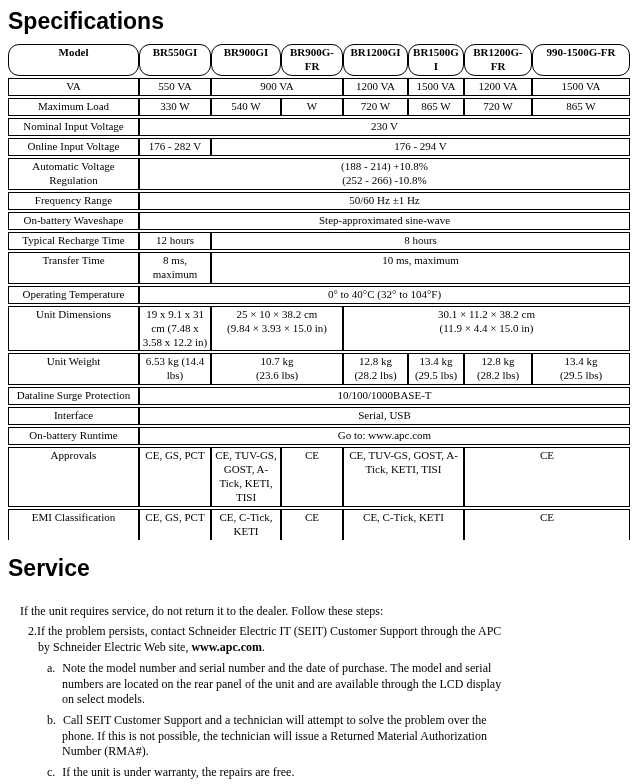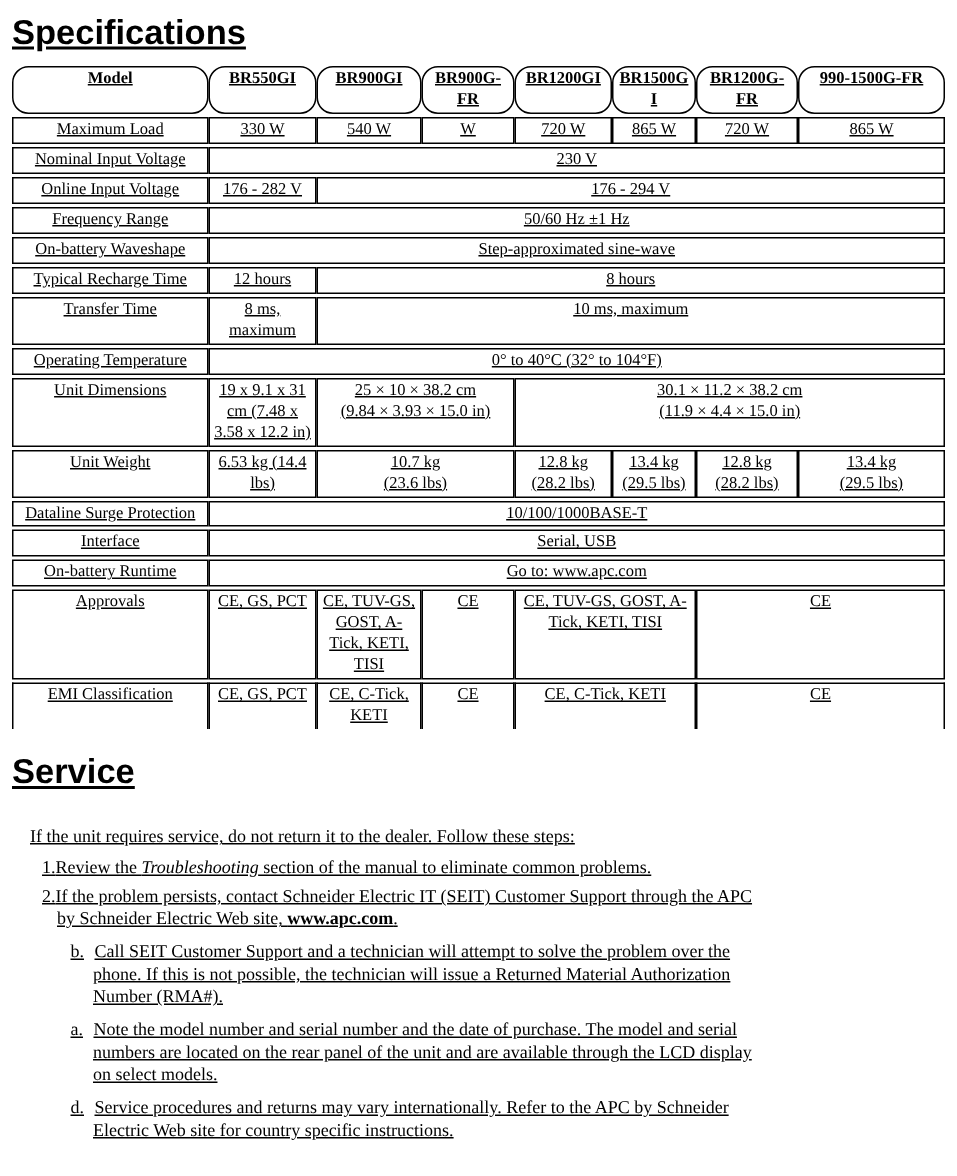--- a/index.html
+++ b/index.html
@@ -2,21 +2,21 @@
 <html><head>
 <meta charset="utf-8">
 <style>
   html, body { margin: 0; padding: 0; }
   body {
     width: 638px; height: 784px;
     background: #ffffff; color: #000000;
     font-family: "Liberation Serif", serif;
     overflow: hidden;
   }
-  .page { width: 514px; height: 784px; text-decoration: underline; }
+  .page { width: 514px; height: 784px; }
 
   h1 {
     font-family: "Liberation Sans", sans-serif;
     font-weight: bold;
     font-size: 23px;
     line-height: 26px;
     margin: 0;
   }
   #spec-title { padding: 8px 0 8px 8px; }
   #service-title { padding: 13px 0 5px 8px; }
@@ -79,37 +79,51 @@
         <th>BR900GI</th>
         <th>BR900G-FR</th>
         <th>BR1200GI</th>
         <th>BR1500GI</th>
         <th>BR1200G-FR</th>
         <th>990-1500G-FR</th>
       </tr>
     </thead>
     <tbody>
         <tr>
+          <td>VA</td>
+          <td colspan="1">550 VA</td>
+          <td colspan="2">900 VA</td>
+          <td colspan="1">1200 VA</td>
+          <td colspan="1">1500 VA</td>
+          <td colspan="1">1200 VA</td>
+          <td colspan="1">1500 VA</td>
+        </tr>
+        <tr>
           <td>Maximum Load</td>
           <td colspan="1">330 W</td>
           <td colspan="1">540 W</td>
           <td colspan="1">W</td>
           <td colspan="1">720 W</td>
           <td colspan="1">865 W</td>
           <td colspan="1">720 W</td>
           <td colspan="1">865 W</td>
         </tr>
         <tr>
           <td>Nominal Input Voltage</td>
           <td colspan="7">230 V</td>
         </tr>
         <tr>
           <td>Online Input Voltage</td>
           <td colspan="1">176 - 282 V</td>
           <td colspan="6">176 - 294 V</td>
+        </tr>
+        <tr>
+          <td>Automatic Voltage Regulation</td>
+          <td colspan="7">(188 - 214) +10.8%
+(252 - 266) -10.8%</td>
         </tr>
         <tr>
           <td>Frequency Range</td>
           <td colspan="7">50/60 Hz ±1 Hz</td>
         </tr>
         <tr>
           <td>On-battery Waveshape</td>
           <td colspan="7">Step-approximated sine-wave</td>
         </tr>
         <tr>
@@ -178,21 +192,21 @@
           <td colspan="2">CE</td>
         </tr>
       </tbody>
   </table>
 
   <h1 id="service-title">Service</h1>
 
   <div class="service-content">
     <div class="intro">If the unit requires service, do not return it to the dealer. Follow these steps:</div>
     <div>
-        <div class="step"><span class="step-num">1.</span><span>Review the </span><span class="i">Troubleshooting</span><span> section of the manual to eliminate common problems.</span></div>
         <div class="step"><span class="step-num">2.</span><span>If the problem persists, contact Schneider Electric IT (SEIT) Customer Support through the APC by Schneider Electric Web site, </span><span class="b">www.apc.com</span><span>.</span></div>
+        <div class="substep"><span class="sub-letter">a.</span><span>Note the model number and serial number and the date of purchase. The model and serial numbers are located on the rear panel of the unit and are available through the LCD display on select models.</span></div>
         <div class="substep"><span class="sub-letter">b.</span><span>Call SEIT Customer Support and a technician will attempt to solve the problem over the phone. If this is not possible, the technician will issue a Returned Material Authorization Number (RMA#).</span></div>
-        <div class="substep"><span class="sub-letter">a.</span><span>Note the model number and serial number and the date of purchase. The model and serial numbers are located on the rear panel of the unit and are available through the LCD display on select models.</span></div>
+        <div class="substep"><span class="sub-letter">c.</span><span>If the unit is under warranty, the repairs are free.</span></div>
         <div class="substep"><span class="sub-letter">d.</span><span>Service procedures and returns may vary internationally. Refer to the APC by Schneider Electric Web site for country specific instructions.</span></div>
       </div>
   </div>
 
 </div>
 
 </body></html>

